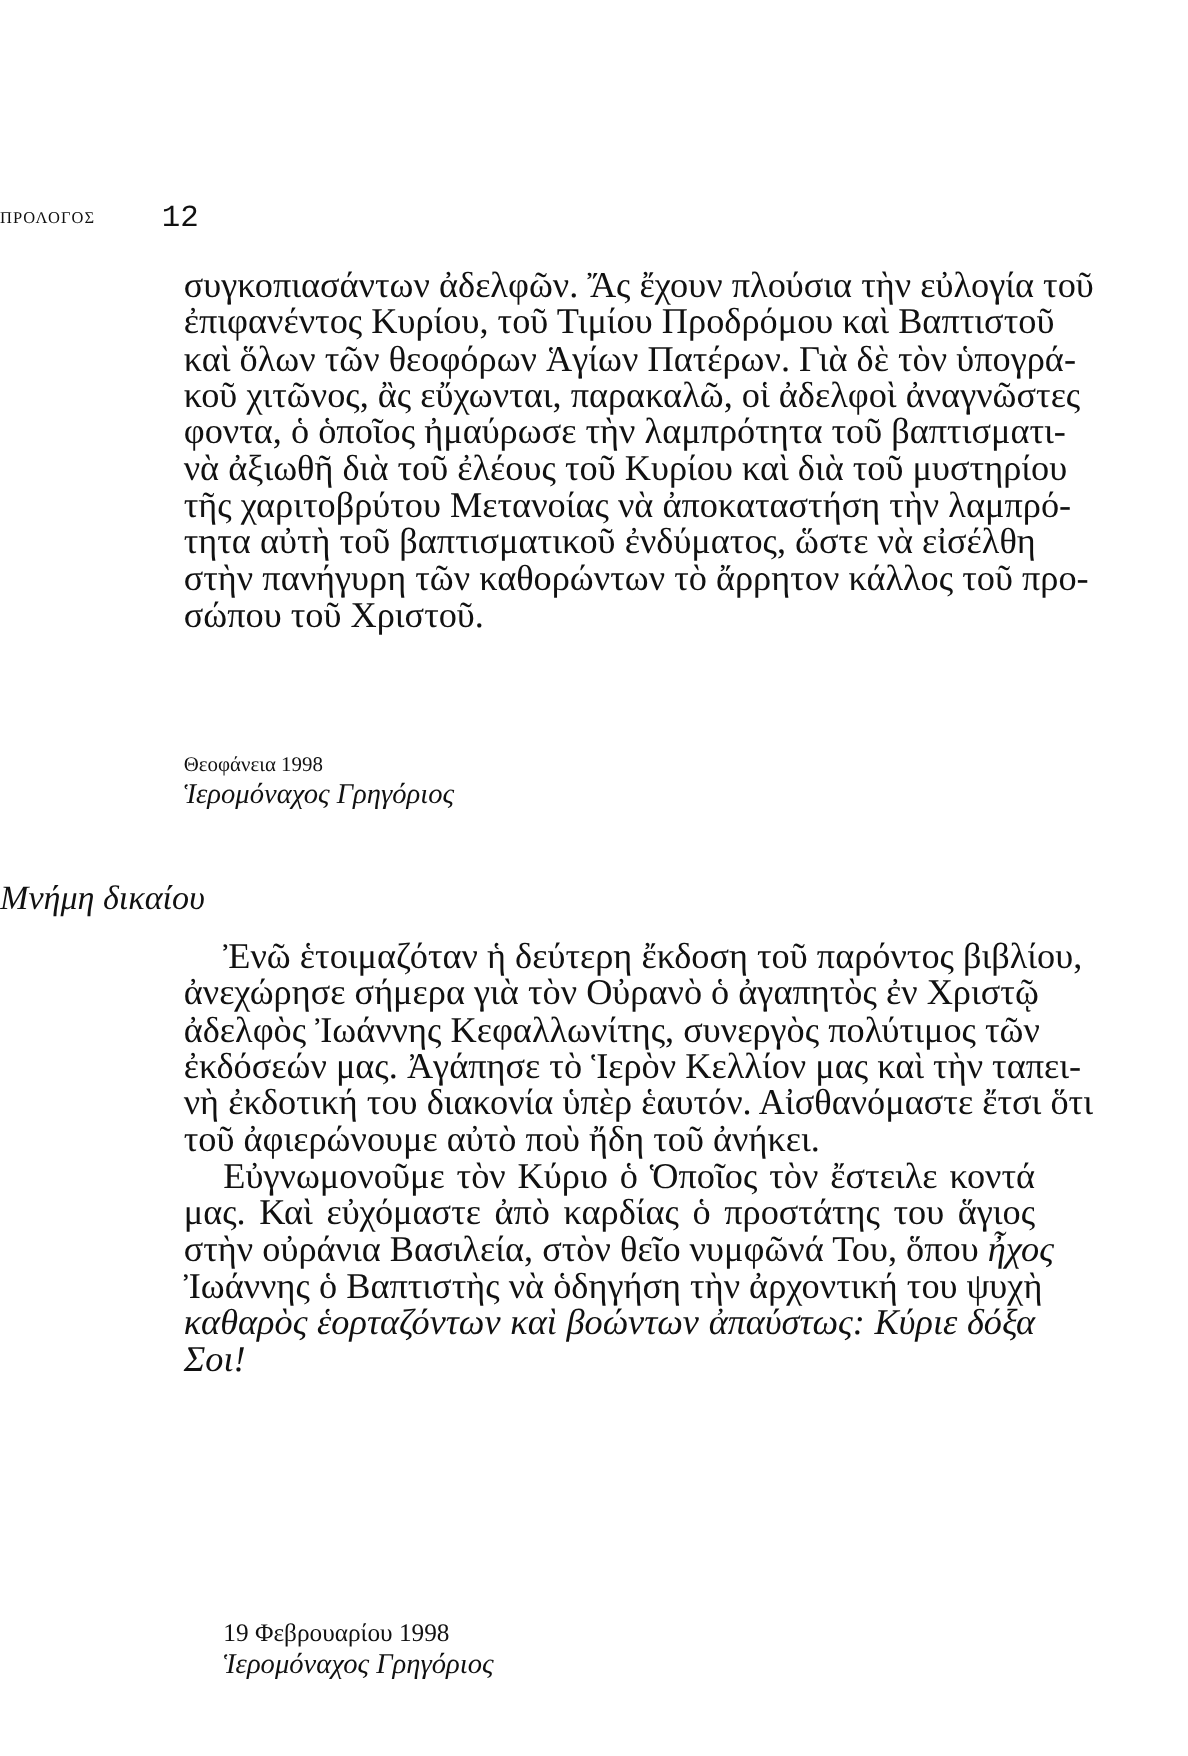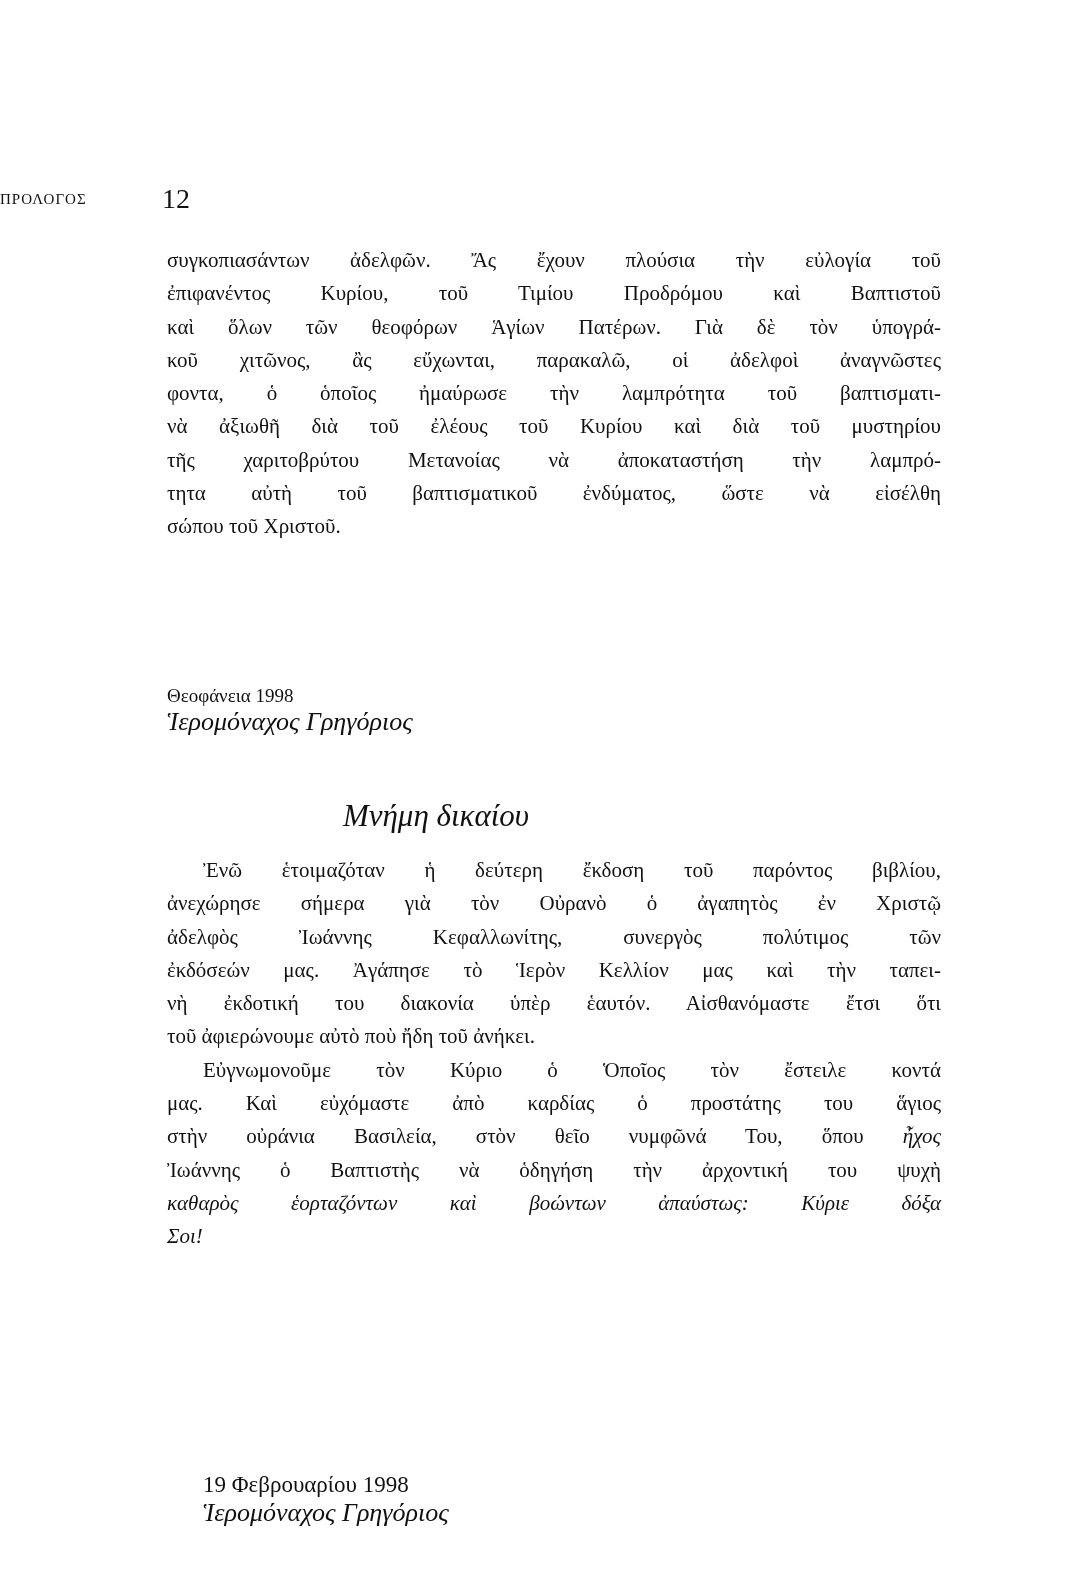--- a/index.html
+++ b/index.html
@@ -2,67 +2,68 @@
 <html><head>
 <meta charset="utf-8">
 <style>
   html, body { margin: 0; padding: 0; background: #ffffff; }
   body {
     width: 1080px; height: 1596px; position: relative; overflow: hidden;
     font-family: "DejaVu Serif", "Liberation Serif", serif;
     color: #111111;
   }
   .page-number {
-    position: absolute; left: 162px; top: 183px;
-    font-family: Liberation Serif, serif; font-size: 28px;
+    position: absolute; left: 147px; top: 183px;
+    font-family: Liberation Mono, monospace; font-size: 28px;
   }
   .running-head {
     position: absolute; left: 0; width: 943px; top: 191px; text-align: left;
     font-family: "Liberation Serif", serif; font-size: 15px; letter-spacing: 1px;
   }
   .block {
     position: absolute; left: 167px; width: 774px;
     font-family: "Liberation Serif", serif;
-    font-size: 21px; line-height: 33.3px;
+    font-size: 33px; line-height: 33.3px;
   }
   .line { display: block; white-space: nowrap; text-align: justify; text-align-last: justify; }
   .line.last { text-align-last: left; }
   .line.indent { padding-left: 36px; }
   .p1 { top: 244px; }
   .sign-row {
     position: absolute; left: 167px; width: 774px;
     display: flex; justify-content: space-between; align-items: baseline; flex-direction: column;
   }
   .sign1 { top: 685px; }
   .sign2 { top: 1472px; margin-left: 36px; }
   .date-small { font-family: "Liberation Serif", serif; font-size: 19px; }
   .date-big { font-family: "Liberation Serif", serif; font-size: 23px; }
   .signature { font-family: "Liberation Serif", serif; font-style: italic; font-size: 26px; }
   .title {
-    position: absolute; left: 0; width: 872px; top: 798px; text-align: center;
+    position: absolute; left: 0; width: 872px; top: 798px; text-align: left;
     font-family: "Liberation Serif", serif; font-style: italic; font-size: 31px;
   }
   .p2 { top: 854px; }
   .it { font-style: italic; }
 </style>
 </head>
 <body>
 
 <div class="page-number">12</div>
 <div class="running-head">ΠΡΟΛΟΓΟΣ</div>
 
 <div class="block p1">
   <span class="line">συγκοπιασάντων ἀδελφῶν. Ἄς ἔχουν πλούσια τὴν εὐλογία τοῦ</span>
   <span class="line">ἐπιφανέντος Κυρίου, τοῦ Τιμίου Προδρόμου καὶ Βαπτιστοῦ</span>
   <span class="line">καὶ ὅλων τῶν θεοφόρων Ἁγίων Πατέρων. Γιὰ δὲ τὸν ὑπογρά-</span>
   <span class="line">κοῦ χιτῶνος, ἂς εὔχωνται, παρακαλῶ, οἱ ἀδελφοὶ ἀναγνῶστες</span>
   <span class="line">φοντα, ὁ ὁποῖος ἠμαύρωσε τὴν λαμπρότητα τοῦ βαπτισματι-</span>
   <span class="line">νὰ ἀξιωθῆ διὰ τοῦ ἐλέους τοῦ Κυρίου καὶ διὰ τοῦ μυστηρίου</span>
   <span class="line">τῆς χαριτοβρύτου Μετανοίας νὰ ἀποκαταστήση τὴν λαμπρό-</span>
   <span class="line">τητα αὐτὴ τοῦ βαπτισματικοῦ ἐνδύματος, ὥστε νὰ εἰσέλθη</span>
+  <span class="line">στὴν πανήγυρη τῶν καθορώντων τὸ ἄρρητον κάλλος τοῦ προ-</span>
   <span class="line last">σώπου τοῦ Χριστοῦ.</span>
 </div>
 
 <div class="sign-row sign1">
   <span class="date-small">Θεοφάνεια 1998</span>
   <span class="signature">Ἱερομόναχος Γρηγόριος</span>
 </div>
 
 <div class="title">Μνήμη δικαίου</div>
 

